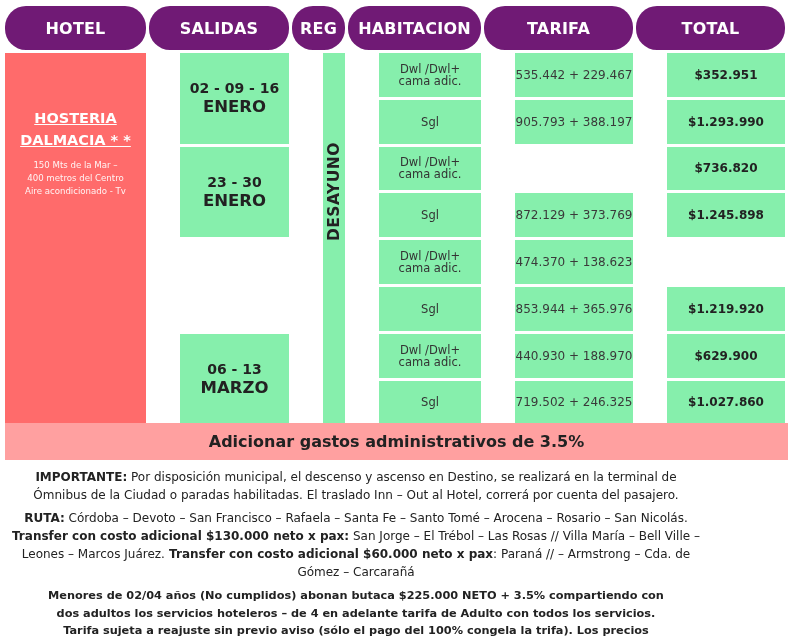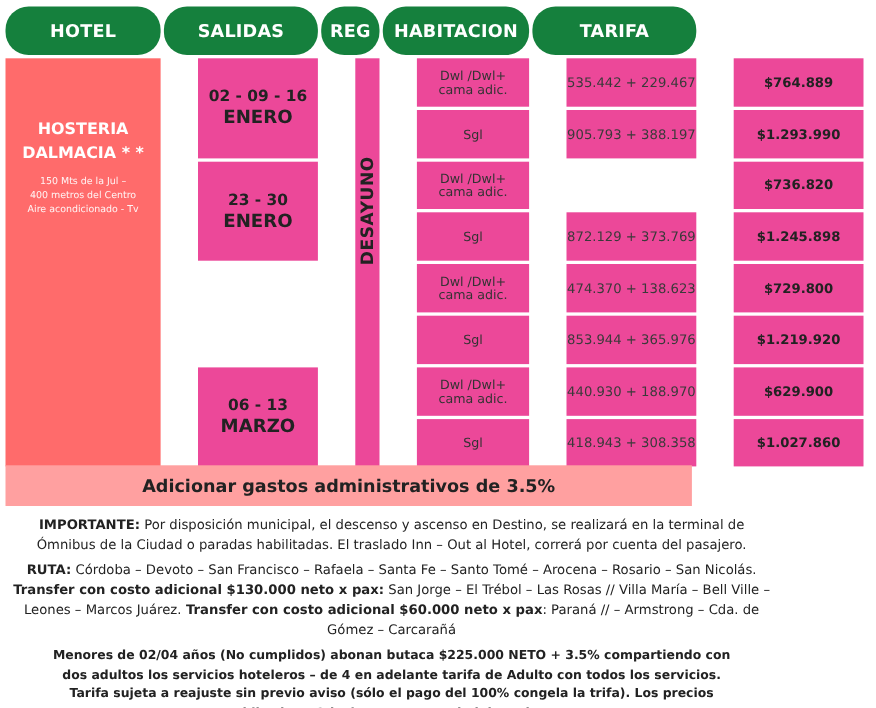--- a/index.html
+++ b/index.html
@@ -7,76 +7,77 @@
     body { font-family: "DejaVu Sans", sans-serif; color: #1f1f1f; position: relative; }
 
     .grid {
       position: absolute; left: 5px; top: 6px;
       display: grid;
       grid-template-columns: 141px 140px 53px 133px 149px 149px;
       grid-template-rows: 44px repeat(8, 43.8px);
       column-gap: 3px; row-gap: 3px;
     }
     .hdr {
-      background: #15803d; color: #ffffff;
+      background: #701a75; color: #ffffff;
       font-weight: bold; font-size: 16px; letter-spacing: 0.2px;
       display: flex; align-items: center; justify-content: center; border-radius: 21px;
     }
     .hotel {
       grid-column: 1; grid-row: 2 / span 8;
       background: #ff6b6b; color: #ffffff;
       display: flex; flex-direction: column; align-items: center;
       padding-top: 54px; text-align: center;
     }
-    .hotel-name { font-weight: bold; font-size: 14.5px; line-height: 22px; }
+    .hotel-name { font-weight: bold; font-size: 14.5px; line-height: 22px; text-decoration: underline; }
     .hotel-url { font-size: 9.5px; line-height: 13px; margin-top: 5px; color: #fff4f4; }
     .hotel-desc { font-size: 8.6px; line-height: 13px; margin-top: 8px; color: #fff4f4; }
 
-    .cell { background: #ec4899; display: flex; align-items: center; justify-content: center; text-align: center; margin-left: 31px; }
+    .cell { background: #86efac; display: flex; align-items: center; justify-content: center; text-align: center; margin-left: 31px; }
     .salida { flex-direction: column; font-weight: bold; color: #222; }
     .salida .dates { font-size: 14px; line-height: 18px; }
     .salida .month { font-size: 16.5px; line-height: 20px; }
     .reg { grid-column: 3; grid-row: 2 / span 8; }
     .reg span {
       writing-mode: vertical-rl; transform: rotate(180deg);
       font-weight: bold; font-size: 15.5px; letter-spacing: 0.5px; color: #222;
       margin-top: -95px;
     }
     .hab { font-size: 11.5px; line-height: 12px; color: #333; padding: 0 6px; }
     .tarifa { font-size: 12px; color: #3a3a3a; }
     .total { font-size: 12px; font-weight: bold; color: #222; }
 
     .banner {
-      position: absolute; left: 5px; top: 423px; width: 624px; height: 37px;
+      position: absolute; left: 5px; top: 423px; width: 783px; height: 37px;
       background: #ffa0a0; display: flex; align-items: center; justify-content: center;
       font-weight: bold; font-size: 16px; color: #222;
     }
     .notes { position: absolute; left: 0; top: 468px; width: 712px; text-align: center; color: #222; }
     .p1 { font-size: 12px; line-height: 18px; padding: 0 12px; }
     .p2 { font-size: 12px; line-height: 18px; margin-top: 5px; padding: 0 10px; }
     .p3 { font-size: 11.3px; line-height: 17.5px; font-weight: bold; margin-top: 6px; padding: 0 40px; }
     b { font-weight: bold; }
   </style>
 </head>
 <body>
 
 <div class="grid">
   <div class="hdr" style="grid-column:1;grid-row:1">HOTEL</div>
   <div class="hdr" style="grid-column:2;grid-row:1">SALIDAS</div>
   <div class="hdr" style="grid-column:3;grid-row:1">REG</div>
   <div class="hdr" style="grid-column:4;grid-row:1">HABITACION</div>
   <div class="hdr" style="grid-column:5;grid-row:1">TARIFA</div>
+  <div class="hdr" style="grid-column:6;grid-row:1">TOTAL</div>
 
   <div class="hotel">
     <div class="hotel-name">
       <div>HOSTERIA</div>
       <div>DALMACIA * *</div>
     </div>
     <div class="hotel-desc">
-      <div>150 Mts de la Jul –</div>
+      <div>150 Mts de la Mar –</div>
       <div>400 metros del Centro</div>
       <div>Aire acondicionado - Tv</div>
     </div>
   </div>
 
   <div class="cell salida" style="grid-column:2;grid-row:2 / span 2">
     <div class="dates">02 - 09 - 16</div>
     <div class="month">ENERO</div>
   </div>
   <div class="cell salida" style="grid-column:2;grid-row:4 / span 2">
@@ -87,47 +88,46 @@
     <div class="dates">06 - 13</div>
     <div class="month">MARZO</div>
   </div>
 
   <div class="cell reg">
     <span>DESAYUNO</span>
   </div>
 
   <div class="cell hab" style="grid-column:4;grid-row:2">Dwl /Dwl+ cama adic.</div>
   <div class="cell tarifa" style="grid-column:5;grid-row:2">535.442 + 229.467</div>
-  <div class="cell total" style="grid-column:6;grid-row:2">$764.889</div>
+  <div class="cell total" style="grid-column:6;grid-row:2">$352.951</div>
 
   <div class="cell hab" style="grid-column:4;grid-row:3">Sgl</div>
   <div class="cell tarifa" style="grid-column:5;grid-row:3">905.793 + 388.197</div>
   <div class="cell total" style="grid-column:6;grid-row:3">$1.293.990</div>
 
   <div class="cell hab" style="grid-column:4;grid-row:4">Dwl /Dwl+ cama adic.</div>
   <div class="cell total" style="grid-column:6;grid-row:4">$736.820</div>
 
   <div class="cell hab" style="grid-column:4;grid-row:5">Sgl</div>
   <div class="cell tarifa" style="grid-column:5;grid-row:5">872.129 + 373.769</div>
   <div class="cell total" style="grid-column:6;grid-row:5">$1.245.898</div>
 
   <div class="cell hab" style="grid-column:4;grid-row:6">Dwl /Dwl+ cama adic.</div>
   <div class="cell tarifa" style="grid-column:5;grid-row:6">474.370 + 138.623</div>
-  <div class="cell total" style="grid-column:6;grid-row:6">$729.800</div>
 
   <div class="cell hab" style="grid-column:4;grid-row:7">Sgl</div>
   <div class="cell tarifa" style="grid-column:5;grid-row:7">853.944 + 365.976</div>
   <div class="cell total" style="grid-column:6;grid-row:7">$1.219.920</div>
 
   <div class="cell hab" style="grid-column:4;grid-row:8">Dwl /Dwl+ cama adic.</div>
   <div class="cell tarifa" style="grid-column:5;grid-row:8">440.930 + 188.970</div>
   <div class="cell total" style="grid-column:6;grid-row:8">$629.900</div>
 
   <div class="cell hab" style="grid-column:4;grid-row:9">Sgl</div>
-  <div class="cell tarifa" style="grid-column:5;grid-row:9">418.943 + 308.358</div>
+  <div class="cell tarifa" style="grid-column:5;grid-row:9">719.502 + 246.325</div>
   <div class="cell total" style="grid-column:6;grid-row:9">$1.027.860</div>
 </div>
 
 <div class="banner">Adicionar gastos administrativos de 3.5%</div>
 
 <div class="notes">
   <p class="p1"><b>IMPORTANTE:</b><span> Por disposición municipal, el descenso y ascenso en Destino, se realizará en la terminal de Ómnibus de la Ciudad o paradas habilitadas. El traslado Inn – Out al Hotel, correrá por cuenta del pasajero.</span></p>
   <p class="p2"><b>RUTA:</b><span> Córdoba – Devoto – San Francisco – Rafaela – Santa Fe – Santo Tomé – Arocena – Rosario – San Nicolás.</span><br><b>Transfer con costo adicional $130.000 neto x pax:</b><span> San Jorge – El Trébol – Las Rosas // Villa María – Bell Ville – Leones – Marcos Juárez.</span><b> Transfer con costo adicional $60.000 neto x pax</b><span>: Paraná //  – Armstrong – Cda. de Gómez – Carcarañá</span></p>
   <p class="p3">Menores de 02/04 años (No cumplidos) abonan butaca $225.000 NETO + 3.5% compartiendo con dos adultos los servicios hoteleros – de 4 en adelante tarifa de Adulto con todos los servicios. Tarifa sujeta a reajuste sin previo aviso (sólo el pago del 100% congela la trifa). Los precios publicados NO incluyen gastos administrativos.</p>
 </div>

